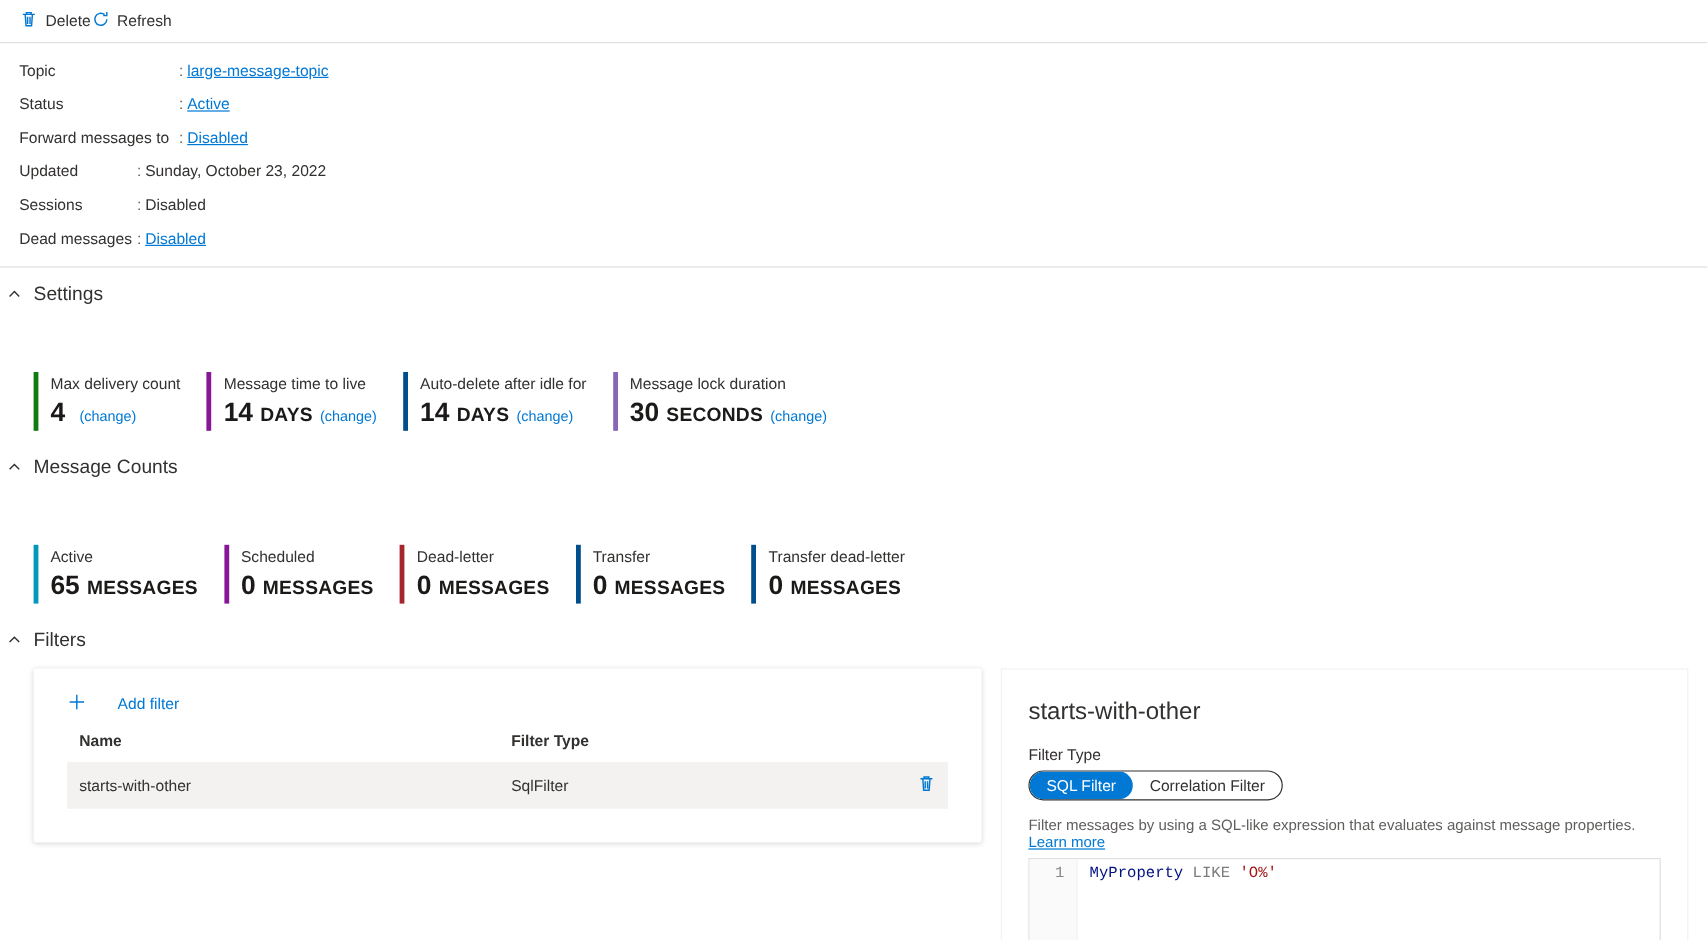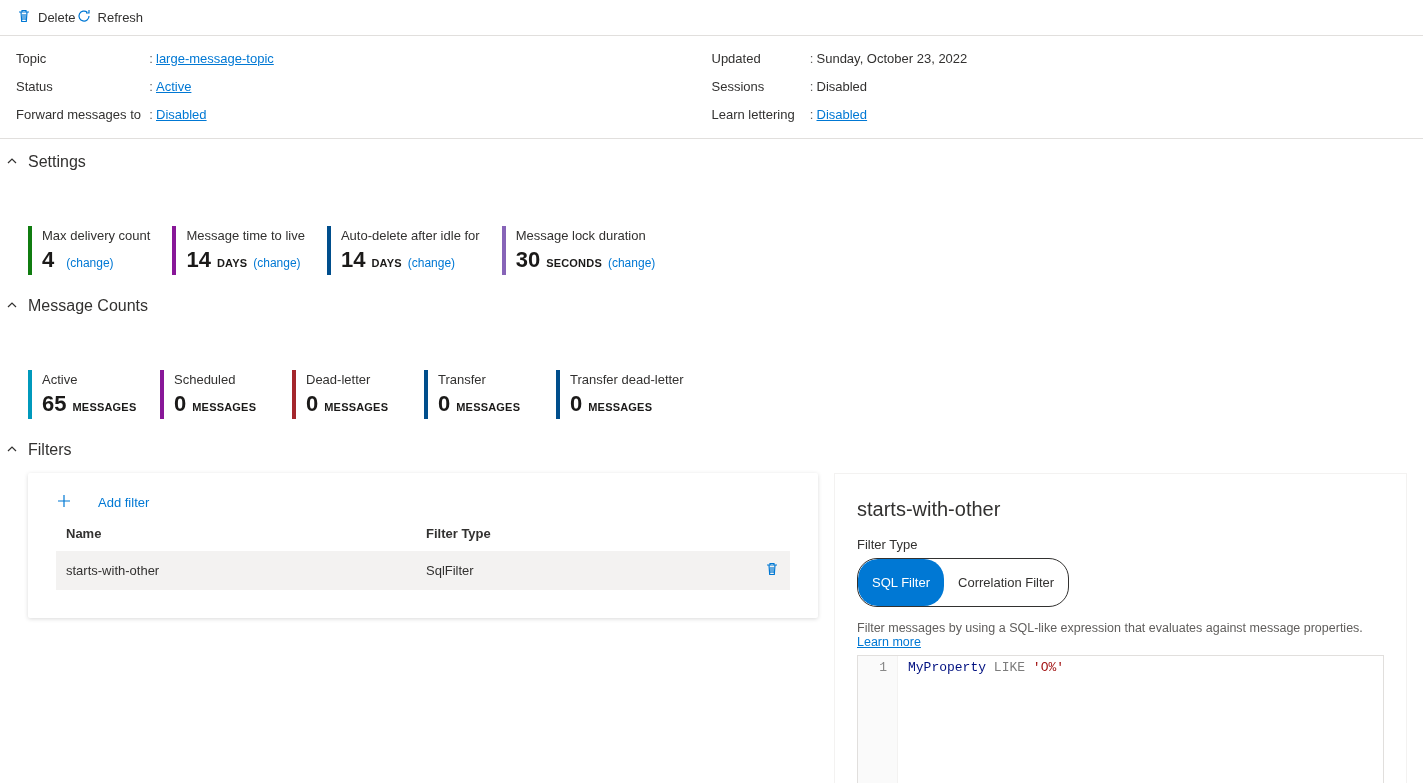--- a/index.html
+++ b/index.html
@@ -2,56 +2,56 @@
 <html><head>
 <meta charset="utf-8">
 <style>
   * { box-sizing: border-box; }
   html, body { margin: 0; padding: 0; font-family: "Segoe UI", Arial, sans-serif; font-size: 13px; color: #323130; background: #fff; width: 1423px; }
   a { color: #0078d4; text-decoration: underline; cursor: pointer; }
   .toolbar { display: flex; padding: 8px 16px; border-bottom: 1px solid #e1dfdd; }
   .tbtn { display: flex; align-items: center; gap: 6px; cursor: pointer; color: #323130; }
   .tbtn svg { width: 16px; height: 16px; fill: none; stroke: #0078d4; stroke-width: 1.2; }
 
-  .properties { display: flex; padding: 8px 16px 10px 16px; border-bottom: 1px solid #e1dfdd; }
+  .properties { display: flex; padding: 8px 16px 10px 16px; border-bottom: 1px solid #e1dfdd; flex-direction: column; }
   .prop-col { flex: 1; }
   .prop-row { display: flex; align-items: center; height: 28px; }
   .prop-label { width: 130px; color: #323130; }
   .prop-sep { width: 10px; text-align: center; color: #605e5c; }
   .prop-val { flex: 1; }
 
   .section-head { display: flex; align-items: center; gap: 10px; padding: 14px 6px 6px 6px; cursor: pointer; }
   .section-head svg { width: 12px; height: 12px; }
   .section-title { font-size: 16px; }
 
   .tiles { display: flex; gap: 12px; padding: 6px 16px 8px 28px; flex-wrap: wrap; margin-top: 43px; }
   .tile { border-left: 4px solid #888; padding: 2px 10px 2px 10px; min-width: 120px; }
   .tile .caption { font-size: 13px; color: #323130; }
   .tile .valrow { display: flex; align-items: baseline; gap: 6px; margin-top: 4px; }
   .tile .big { font-size: 22px; font-weight: 600; color: #1b1a19; }
-  .tile .unit { font-size: 11px; font-weight: 600; letter-spacing: .2px; color: #1b1a19; }
+  .tile .unit { font-size: 16px; font-weight: 600; letter-spacing: .2px; color: #1b1a19; }
   .tile .change { font-size: 12px; color: #0078d4; cursor: pointer; }
 
   .filters-area { display: flex; gap: 16px; padding: 8px 16px 24px 28px; align-items: flex-start; }
   .card { background: #fff; box-shadow: 0 1px 4px rgba(0,0,0,0.15); border-radius: 2px; }
   .filters-card { width: 790px; padding: 20px 28px 28px 28px; }
   .add-filter { display: inline-flex; align-items: center; gap: 26px; color: #0078d4; cursor: pointer; margin-bottom: 14px; }
   .add-filter svg { width: 16px; height: 16px; stroke: #0078d4; }
   .tbl-head { display: flex; font-weight: 600; padding: 0 10px 10px 10px; }
   .col-name { flex: 0 0 360px; }
   .col-type { flex: 1; }
   .tbl-row { display: flex; align-items: center; background: #f3f2f1; padding: 10px 10px; }
   .tbl-row .trash { margin-left: auto; cursor: pointer; }
   .tbl-row .trash svg { width: 16px; height: 16px; stroke: #0078d4; fill: none; }
 
   .editor-card { flex: 1; padding: 24px 22px 22px 22px; border: 1px solid #f3f2f1; }
   .editor-title { font-size: 20px; margin-bottom: 16px; }
   .label-sm { font-size: 13px; margin-bottom: 6px; }
   .pill-switch { display: inline-flex; border: 1px solid #323130; border-radius: 20px; overflow: hidden; margin-bottom: 14px; }
-  .pill { padding: 16px 14px; font-size: 13px; cursor: pointer; }
+  .pill { padding: 4px 14px; font-size: 13px; cursor: pointer; }
   .pill.active { background: #0078d4; color: #fff; border-radius: 20px; }
   .desc { color: #605e5c; font-size: 12.5px; margin-bottom: 6px; }
   .desc a { font-size: 12.5px; }
   .code-editor { display: flex; border: 1px solid #e1dfdd; height: 180px; font-family: Consolas, "Courier New", monospace; font-size: 13px; }
   .gutter { width: 40px; text-align: right; padding: 4px 10px 4px 4px; background: #fafafa; color: #888; user-select: none; border-right: 1px solid #f3f2f1; }
   .code { flex: 1; padding: 4px 10px; white-space: pre; }
   .tok-ident { color: #001080; }
   .tok-kw { color: #7c7c7c; }
   .tok-str { color: #a31515; }
   .save-btn { display: inline-block; background: #0078d4; color: #fff; border: none; padding: 6px 16px; font-size: 13px; margin-top: 8px; cursor: pointer; }
@@ -101,21 +101,21 @@
       <div class="prop-label" style="width:95px">Updated</div>
       <div class="prop-sep">:</div>
       <div class="prop-val">Sunday, October 23, 2022</div>
     </div>
     <div class="prop-row">
       <div class="prop-label" style="width:95px">Sessions</div>
       <div class="prop-sep">:</div>
       <div class="prop-val">Disabled</div>
     </div>
     <div class="prop-row">
-      <div class="prop-label" style="width:95px">Learn lettering</div>
+      <div class="prop-label" style="width:95px">Dead messages</div>
       <div class="prop-sep">:</div>
       <div class="prop-val"><a>Disabled</a></div>
     </div>
   </div>
 </div>
 
 <div class="section-head">
   <span>
     <svg viewBox="0 0 12 12" fill="none" stroke="#323130" stroke-width="1.2">
         <path d="M2 8l4-4 4 4"></path>

